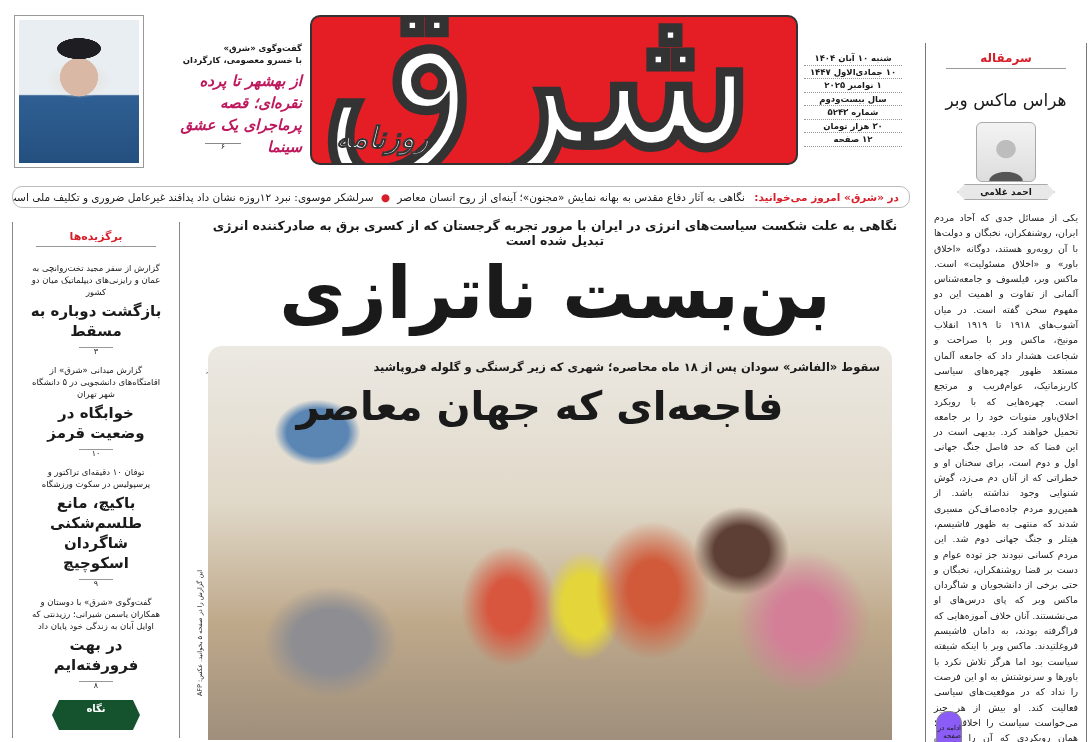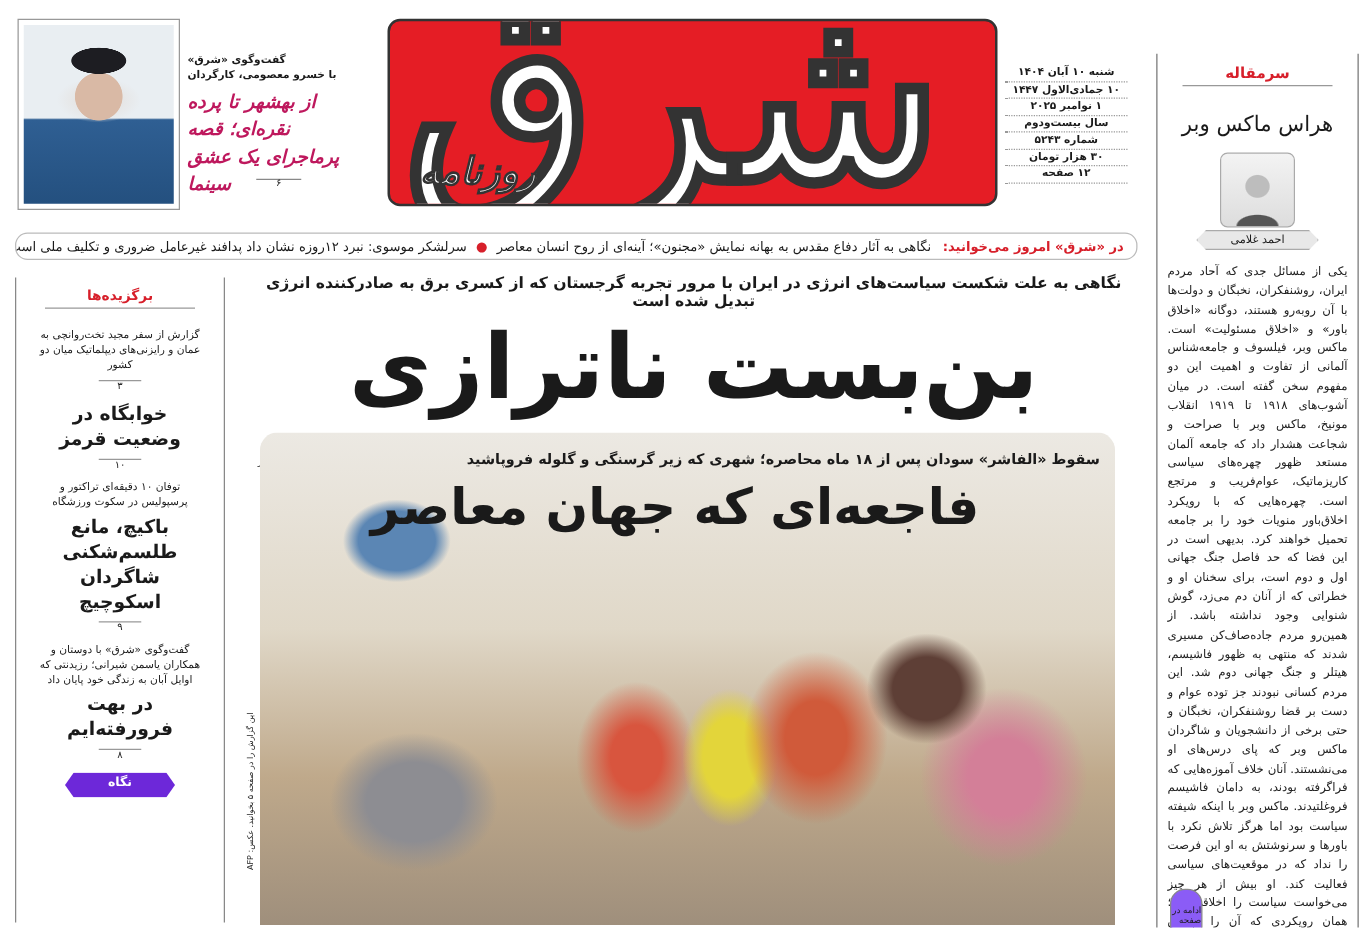--- a/index.html
+++ b/index.html
@@ -7,58 +7,58 @@
   body { position: relative; font-family: "DejaVu Sans", sans-serif; color: #1a1a1a; direction: rtl; }
 
   
   .lead-box { position: absolute; left: 14px; top: 15px; width: 130px; height: 153px; border: 1px solid #999; padding: 4px; background:#fff; }
   .lead-photo { width: 100%; height: 100%; background:
       radial-gradient(ellipse 30% 12% at 50% 20%, #1d1d22 60%, transparent 62%),
       radial-gradient(ellipse 26% 22% at 50% 40%, #d9b9a5 60%, transparent 62%),
       radial-gradient(ellipse 40% 18% at 50% 42%, #e6e6e6 40%, transparent 70%),
       linear-gradient(180deg, #e9eef2 0%, #e9eef2 52%, #2f5f93 53%, #24507f 100%);
   }
-  .lead-text { position: absolute; left: 150px; top: 42px; width: 140px; text-align: left; }
+  .lead-text { position: absolute; left: 162px; top: 42px; width: 140px; text-align: right; }
   .lead-kicker { font-size: 8.5px; font-weight: bold; line-height: 12px; }
   .lead-title { font-size: 15px; line-height: 22px; margin-top: 4px; font-weight: bold; color:#be185d;font-style:italic; }
   .page-ref-small { position:absolute; left: 205px; top: 143px; width: 36px; height: 10px; border-top:1px solid #888; font-size:8px; text-align:center; line-height:6px; }
 
   .logo { position: absolute; left: 310px; top: 15px; width: 488px; height: 150px; background: #e51d25; border-radius: 10px; border: 2px solid #333; overflow: hidden; }
   .logo-main { position: absolute; left: 10px; top: -42px; font-family: "DejaVu Serif", serif; font-size: 200px; line-height: 200px; color: #fff; font-weight: bold; -webkit-text-stroke: 3px #333; letter-spacing: -6px; }
   .logo-sub { position: absolute; left: 24px; bottom: 8px; font-family: "DejaVu Serif", serif; font-style: italic; font-size: 30px; color: #fff; font-weight: bold; -webkit-text-stroke: 1px #333; }
 
   .issue-info { position: absolute; left: 804px; top: 52px; width: 98px; }
   .issue-info div { border-bottom: 1px dotted #999; font-size: 8.5px; font-weight: bold; text-align: center; height: 13.5px; line-height: 13px; }
 
   
   .editorial { position: absolute; left: 925px; top: 20px; width: 162px; height: 722px; border-left: 1px solid #777; border-right: 1px solid #777; padding: 0 8px; margin-top: 23px; }
   .sec-title { color: #d71f2a; font-size: 12px; font-weight: bold; text-align: center; margin-top: 8px; }
   .sec-rule { width: 120px; height: 8px; margin: 3px auto 0; border-top: 1px solid #999; }
   .ed-title { font-size: 17px; text-align: center; margin-top: 14px; }
   .ed-photo { width: 60px; height: 60px; margin: 12px auto 0; border: 1px solid #aaa; border-radius: 6px; background:
       radial-gradient(ellipse 32% 30% at 50% 45%, #bdbdbd 50%, transparent 55%),
       radial-gradient(ellipse 55% 30% at 50% 100%, #555 50%, transparent 55%),
       linear-gradient(#f3f3f3, #ddd); }
-  .ed-author { width: 98px; height: 16px; margin: 2px auto 0; background: #e8e8e8; border: 1px solid #aaa; clip-path: polygon(8% 0, 92% 0, 100% 50%, 92% 100%, 8% 100%, 0 50%); font-size: 9px; font-weight: normal; text-align: center; line-height: 14px; }
+  .ed-author { width: 98px; height: 16px; margin: 2px auto 0; background: #e8e8e8; border: 1px solid #aaa; clip-path: polygon(8% 0, 92% 0, 100% 50%, 92% 100%, 8% 100%, 0 50%); font-size: 9px; font-weight: bold; text-align: center; line-height: 14px; }
   .ed-body { margin-top: 10px; font-size: 9.4px; line-height: 15.3px; text-align: justify; color: #222; }
   .cont-tag { position: absolute; left: 10px; bottom: 12px; width: 26px; height: 42px; border: 1px solid #888; border-radius: 12px 12px 0 0; background:#8b5cf6; font-size:7px; padding-top:12px; line-height:8px; }
 
   
   .teaser { position: absolute; left: 12px; top: 186px; width: 898px; height: 22px; border: 1px solid #bbb; border-radius: 10px; font-size: 10.5px; line-height: 20px; padding: 0 10px; white-space: nowrap; overflow: hidden; }
   .teaser .t-lead { color: #d71f2a; font-weight: bold; margin-left: 6px; }
   .teaser .dot { color: #d71f2a; margin: 0 4px; }
 
   
   .left-col { position: absolute; left: 12px; top: 222px; width: 168px; height: 516px; border-left: 1px solid #888; border-right: 1px solid #888; padding: 0 16px; text-align: center; }
   .lc-title { color: #d71f2a; font-size: 11px; font-weight: bold; margin-top: 8px; }
   .lc-item { margin-top: 8px; }
   .lc-kicker { font-size: 8.5px; line-height: 12px; }
   .lc-head { font-size: 15px; font-weight: bold; line-height: 20px; margin-top: 3px; }
   .lc-page { width: 34px; margin: 6px auto 0; border-top: 1px solid #999; font-size: 8px; line-height: 8px; }
-  .negah-badge { width: 88px; height: 20px; margin: 10px auto 0; background: #6d28d9; color: #fff; font-size: 10px; font-weight: bold; line-height: 18px; clip-path: polygon(8% 0, 92% 0, 100% 50%, 92% 100%, 8% 100%, 0 50%); }
+  .negah-badge { width: 88px; height: 30px; margin: 10px auto 0; background: #14532d; color: #fff; font-size: 10px; font-weight: bold; line-height: 18px; clip-path: polygon(8% 0, 92% 0, 100% 50%, 92% 100%, 8% 100%, 0 50%); }
 
   
   .subhead { position: absolute; left: 200px; top: 218px; width: 710px; text-align: center; font-size: 12.5px; font-weight: bold; }
   .headline { position: absolute; left: 200px; top: 250px; width: 710px; text-align: center; font-size: 72px; font-weight: bold; line-height: 86px; letter-spacing: -1px; }
   .ref-note { position: absolute; left: 206px; top: 326px; width: 56px; font-size: 6.5px; line-height: 8px; text-align: right; margin-top: 40px; }
 
   .photo { position: absolute; left: 208px; top: 346px; width: 684px; height: 394px; border-radius: 14px 14px 0 0; overflow: hidden;
     background:
       radial-gradient(ellipse 10% 16% at 78% 52%, #5e3f36 40%, transparent 70%),
       radial-gradient(ellipse 12% 25% at 65% 62%, #d05a3a 30%, transparent 70%),
@@ -117,23 +117,25 @@
   <span class="dot">●</span>
   <span>سرلشکر موسوی: نبرد ۱۲روزه نشان داد پدافند غیرعامل ضروری و تکلیف ملی است</span>
 </div>
 
 <div class="left-col">
   <div class="lc-title">برگزیده‌ها</div>
   <div class="sec-rule"></div>
 
   <div class="lc-item">
     <div class="lc-kicker">گزارش از سفر مجید تخت‌روانچی به عمان و رایزنی‌های دیپلماتیک میان دو کشور</div>
+    <div class="lc-head">بازگشت دوباره به مسقط</div>
     <div class="lc-page">۳</div>
   </div>
   <div class="lc-item">
+    <div class="lc-kicker">گزارش میدانی «شرق» از اقامتگاه‌های دانشجویی در ۵ دانشگاه شهر تهران</div>
     <div class="lc-head">خوابگاه در وضعیت قرمز</div>
     <div class="lc-page">۱۰</div>
   </div>
   <div class="lc-item">
     <div class="lc-kicker">توفان ۱۰ دقیقه‌ای تراکتور و پرسپولیس در سکوت ورزشگاه</div>
     <div class="lc-head">باکیچ، مانع طلسم‌شکنی شاگردان اسکوچیچ</div>
     <div class="lc-page">۹</div>
   </div>
   <div class="lc-item">
     <div class="lc-kicker">گفت‌وگوی «شرق» با دوستان و همکاران یاسمن شیرانی؛ رزیدنتی که اوایل آبان به زندگی خود پایان داد</div>

